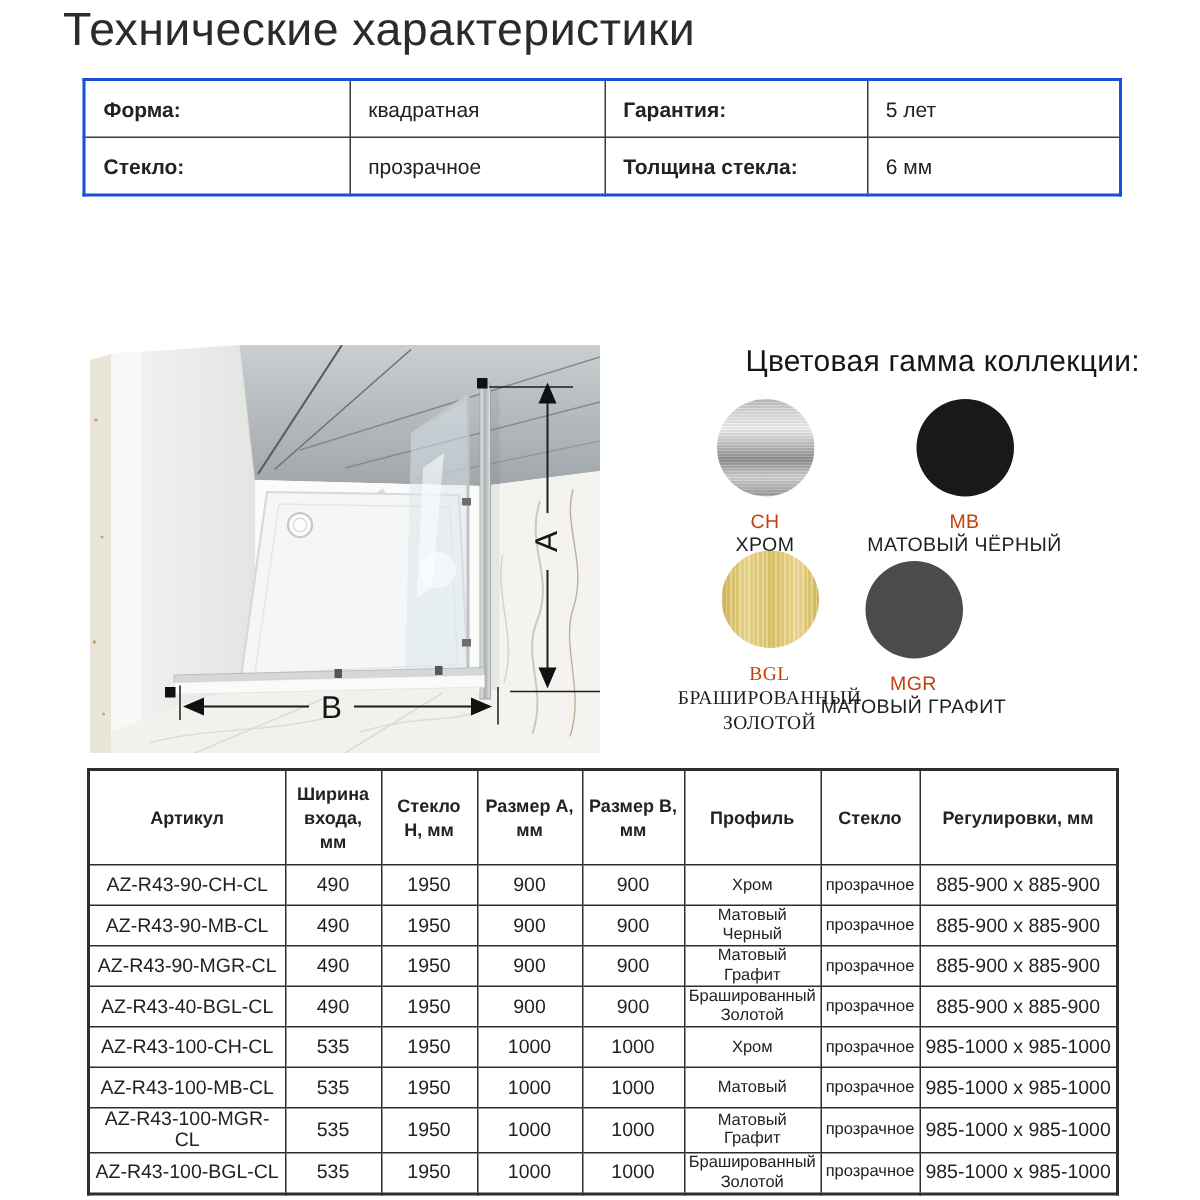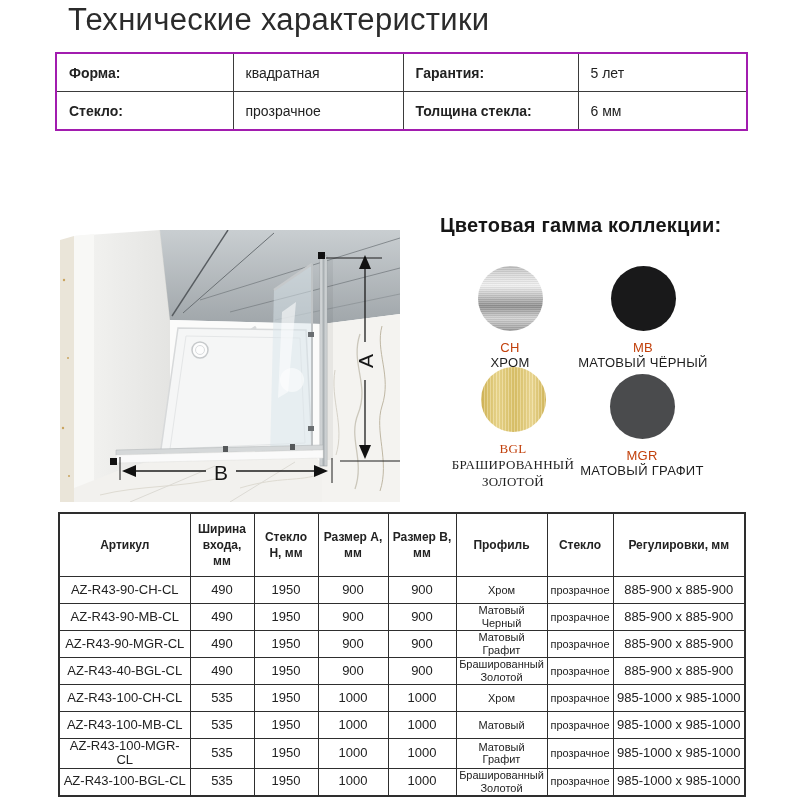--- a/index.html
+++ b/index.html
@@ -4,47 +4,47 @@
 <style>
   html,body{margin:0;padding:0;}
   body{
     width:800px;height:800px;position:relative;background:#ffffff;
     font-family:"Liberation Sans",sans-serif;color:#222;overflow:hidden;
   }
   .abs{position:absolute;}
 
   
   #page-title{
-    left:68px;top:2px;font-size:31px;font-weight:400;color:#2b2b2b;
+    left:42px;top:2px;font-size:31px;font-weight:400;color:#2b2b2b;
     letter-spacing:0.3px;
   }
 
   
   #spec-table-wrap{left:55px;top:52px;}
-  #spec-table{border-collapse:collapse;table-layout:fixed;width:691px;border:2px solid #a21caf;}
+  #spec-table{border-collapse:collapse;table-layout:fixed;width:691px;border:2px solid #1d4ed8;}
   #spec-table td{
     border:1px solid #3b3b3b;height:37px;vertical-align:middle;
     font-size:14px;padding:0 4px 0 12px;white-space:nowrap;overflow:hidden;
   }
   #spec-table td.spec-label{font-weight:bold;}
 
   
   #diagram{left:60px;top:230px;}
   #diagram text{font-family:"Liberation Sans",sans-serif;font-size:21px;fill:#161616;}
 
   
   #colors-heading{
-    left:440px;top:214px;width:320px;text-align:left;
-    font-size:20px;font-weight:bold;color:#161616;letter-spacing:0.2px;
+    left:440px;top:230px;width:320px;text-align:right;
+    font-size:20px;font-weight:normal;color:#161616;letter-spacing:0.2px;
   }
   .swatch{position:absolute;width:150px;display:flex;flex-direction:column;align-items:center;}
   .swatch-0{left:435px;top:266px;}
   .swatch-1{left:568px;top:266px;}
   .swatch-2{left:438px;top:367px;font-family:Liberation Serif, serif;}
-  .swatch-3{left:567px;top:374px;justify-content:space-between;}
+  .swatch-3{left:534px;top:374px;justify-content:space-between;}
   .circle{width:65px;height:65px;border-radius:50%;}
   .circle.chrome{
     background:
       repeating-linear-gradient(180deg, rgba(255,255,255,0.16) 0 1px, rgba(0,0,0,0.05) 1px 2px),
       linear-gradient(180deg,#bcbcbc 0%,#d8d8d8 12%,#f1f1f1 30%,#bdbdbd 48%,#8e8e8e 62%,#d2d2d2 80%,#9a9a9a 100%);
   }
   .circle.gold{
     background:
       repeating-linear-gradient(90deg, rgba(255,255,255,0.25) 0 1px, rgba(0,0,0,0.03) 1px 3px),
       linear-gradient(90deg,#d4b656 0%,#ecd88c 25%,#dcc267 52%,#eeda93 78%,#d6b95a 100%);

